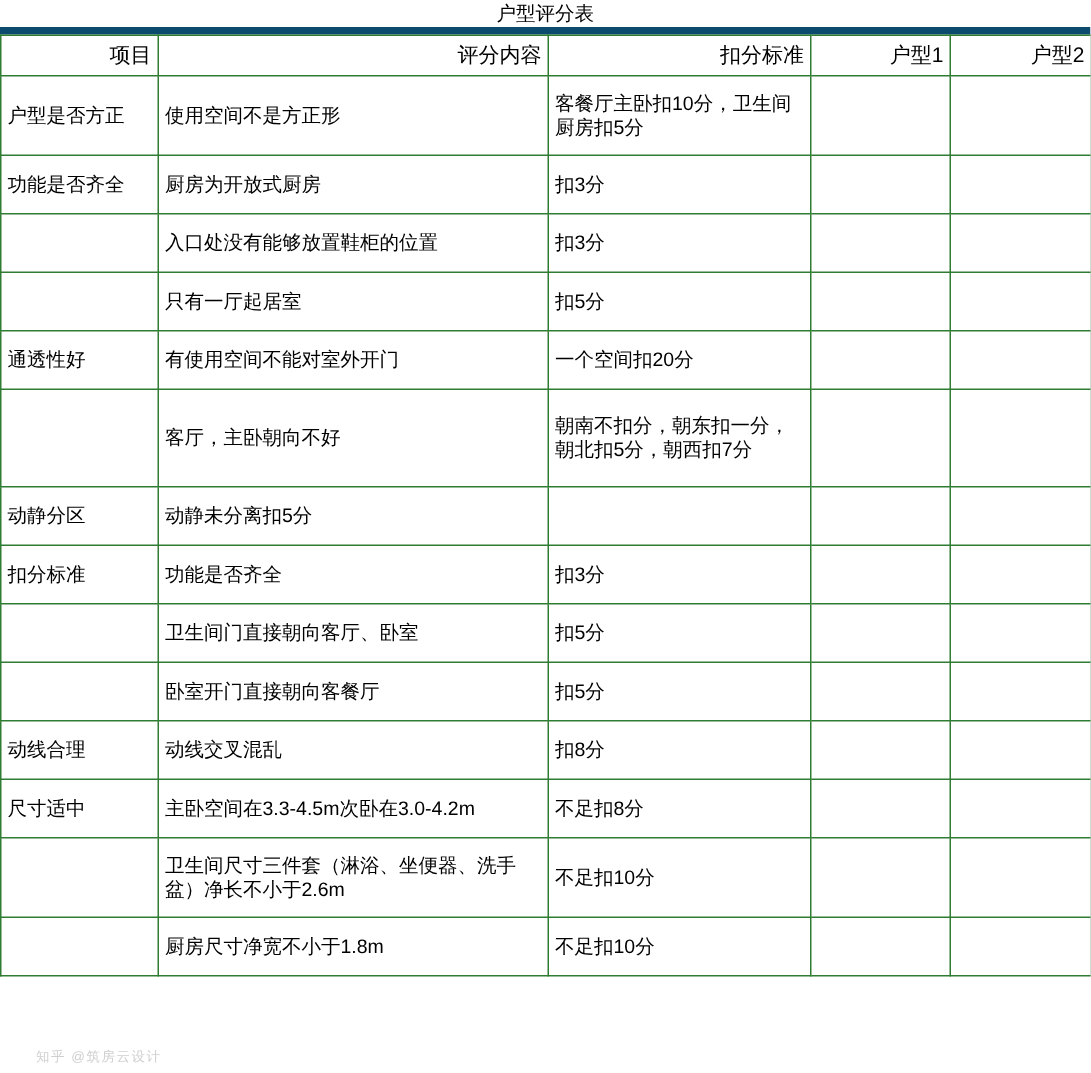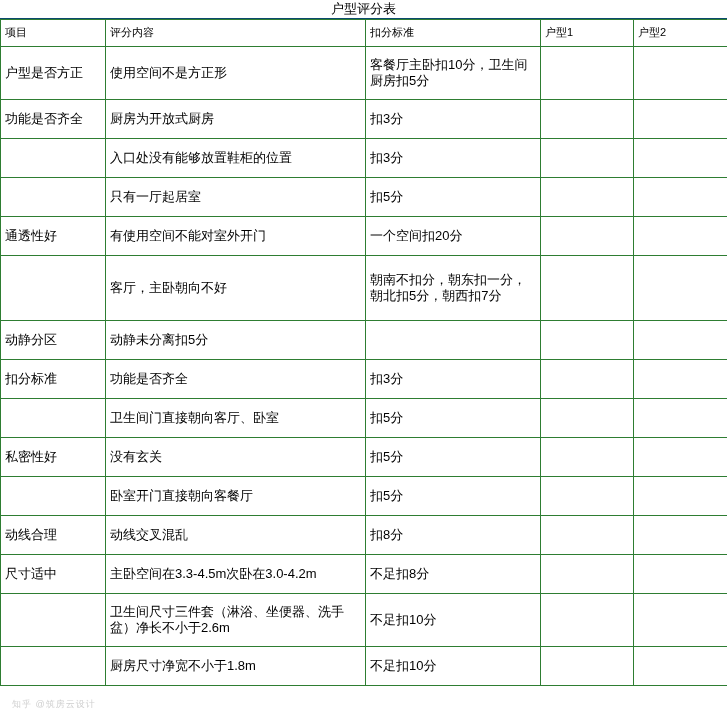--- a/index.html
+++ b/index.html
@@ -18,21 +18,21 @@
     position: relative;
     width: 727px;
     height: 715px;
   }
   .title-row {
     height: 18px;
     line-height: 18px;
     text-align: center;
     font-size: 13px;
     color: #000;
-    border-bottom: 1px solid #0c4a6e;
+    border-bottom: 5px solid #0c4a6e;
   }
   table.grid {
     border-collapse: collapse;
     table-layout: fixed;
     width: 727px;
     font-size: 13px;
   }
   table.grid td {
     border: 1px solid #2e7d32;
     padding: 3px 4px;
@@ -40,33 +40,33 @@
     word-wrap: break-word;
     line-height: 1.25;
   }
   col.c0 { width: 105px; }
   col.c1 { width: 260px; }
   col.c2 { width: 175px; }
   col.c3 { width: 93px; }
   col.c4 { width: 94px; }
 
   .hdr td {
-    text-align: left;
+    text-align: right;
     height: 20px;
-    font-size: 11px;
+    font-size: 14px;
   }
   .center { text-align: center; }
   .left { text-align: left; }
   .item-cell { }
   .r-tall td { height: 46px; }
   .r-norm td { height: 32px; }
   .r-tall3 td { height: 58px; }
   .watermark {
     position: absolute;
-    left: 12px;
+    left: 24px;
     bottom: 4px;
     font-size: 9px;
     color: #cfcfcf;
     letter-spacing: 1px;
     user-select: none;
   }
 </style>
 </head>
 <body>
 
@@ -147,27 +147,20 @@
           <td class="center"></td>
         </tr>
         <tr class="r-norm">
           <td class="item-cell"></td>
           <td class="left">卫生间门直接朝向客厅、卧室</td>
           <td class="left">扣5分</td>
           <td class="center"></td>
           <td class="center"></td>
         </tr>
         <tr class="r-norm">
-          <td class="item-cell">私密性好</td>
-          <td class="left">没有玄关</td>
-          <td class="left">扣5分</td>
-          <td class="center"></td>
-          <td class="center"></td>
-        </tr>
-        <tr class="r-norm">
           <td class="item-cell"></td>
           <td class="left">卧室开门直接朝向客餐厅</td>
           <td class="left">扣5分</td>
           <td class="center"></td>
           <td class="center"></td>
         </tr>
         <tr class="r-norm">
           <td class="item-cell">动线合理</td>
           <td class="left">动线交叉混乱</td>
           <td class="left">扣8分</td>

